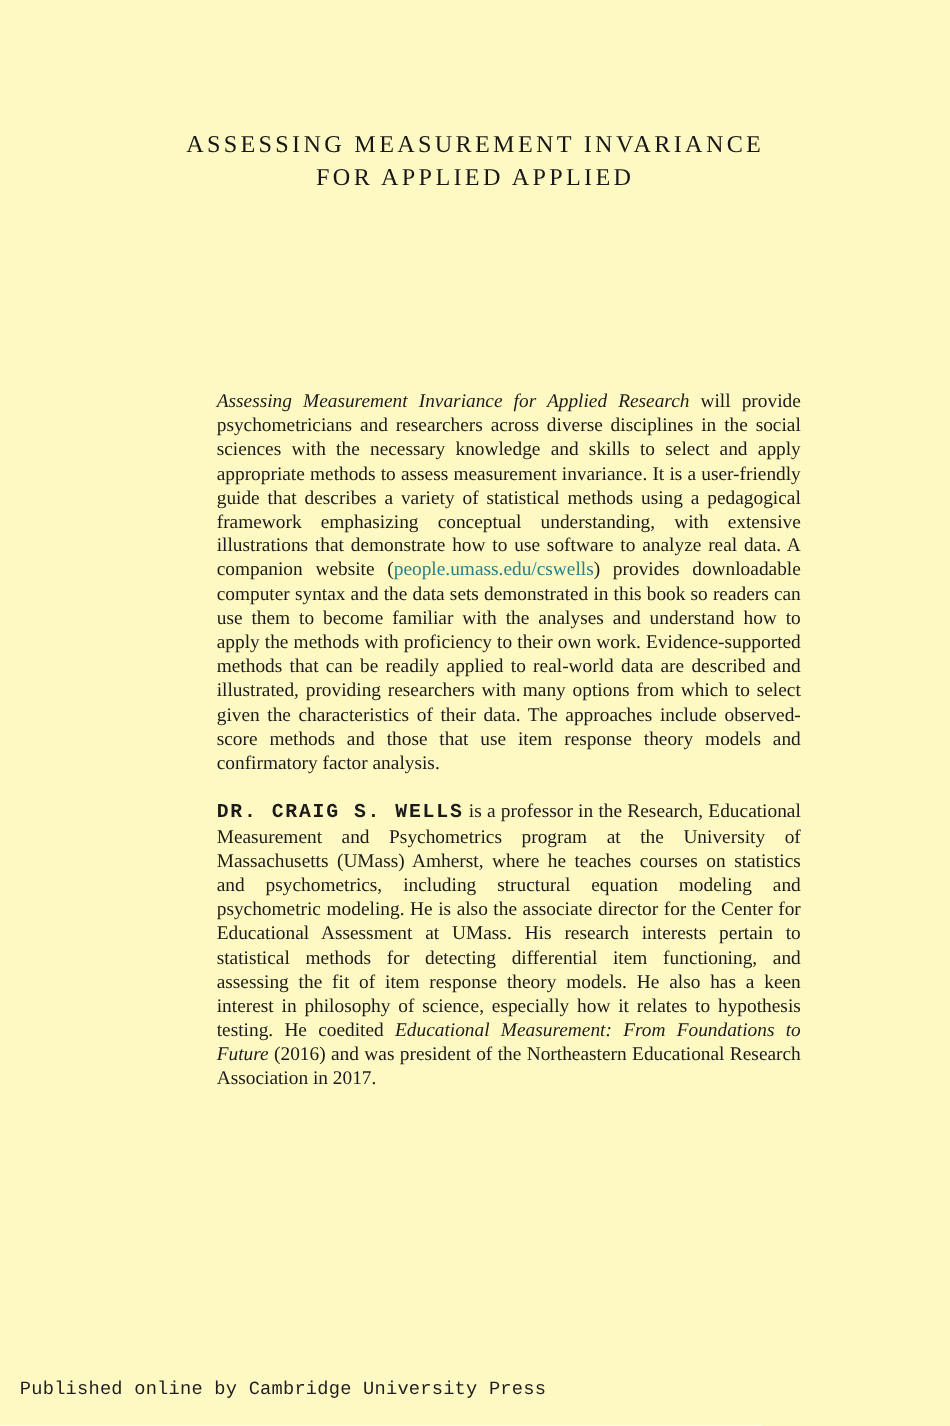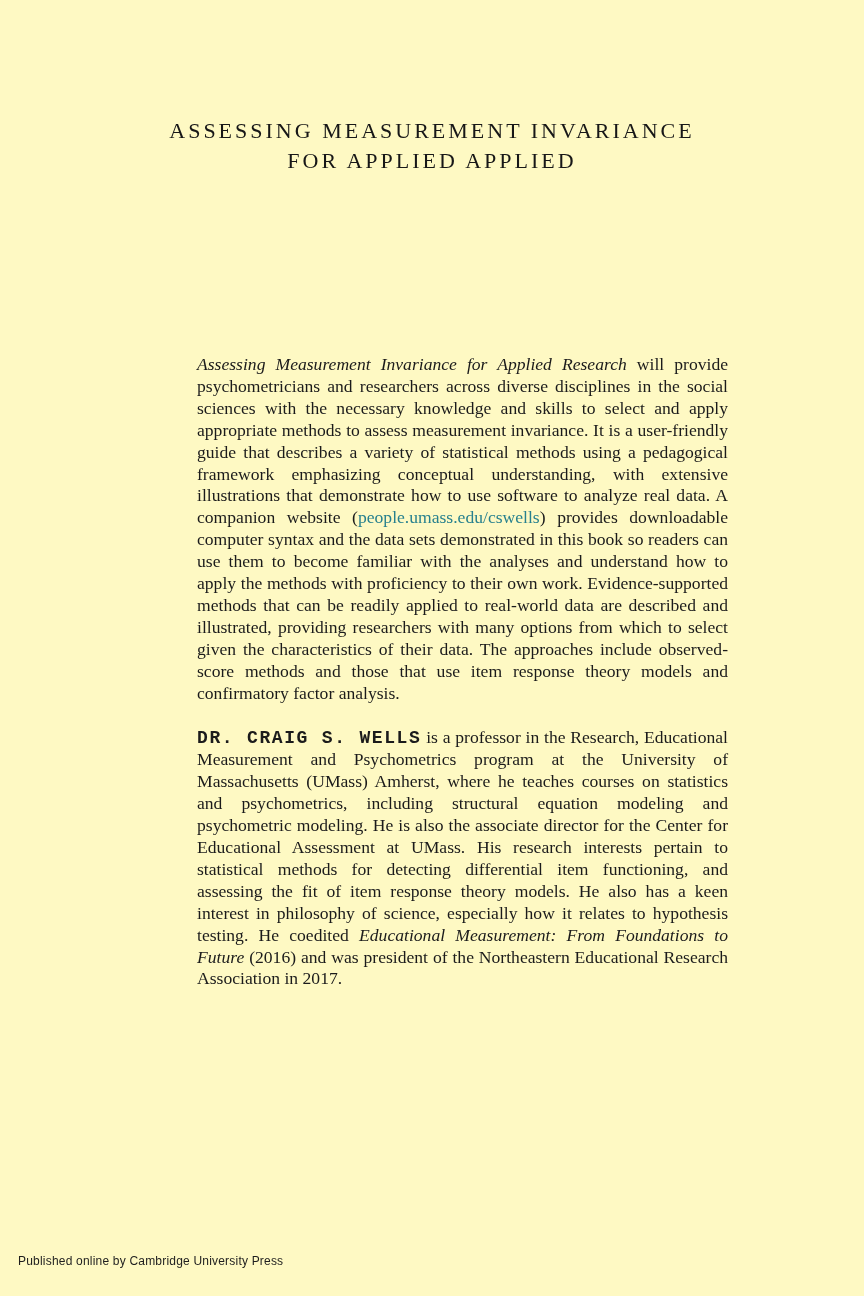--- a/index.html
+++ b/index.html
@@ -60,22 +60,22 @@
   }
   .seg-link {
     color: var(--link-color, #27808e);
     text-decoration: none;
     cursor: pointer;
   }
   .footer {
     position: absolute;
     left: 18px;
     top: 1254px;
-    font-family: Liberation Sans, sans-serif;
-    font-size: 12px;
+    font-family: Liberation Mono, monospace;
+    font-size: 17px;
     letter-spacing: 0.2px;
     color: #1e1e1e;
   }
 </style>
 </head>
 <body>
 
 <div class="page">
 
   <h1 class="title">

